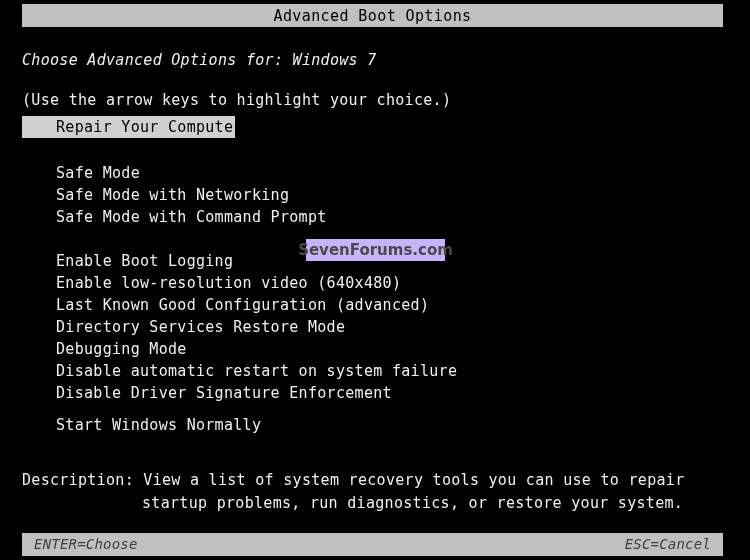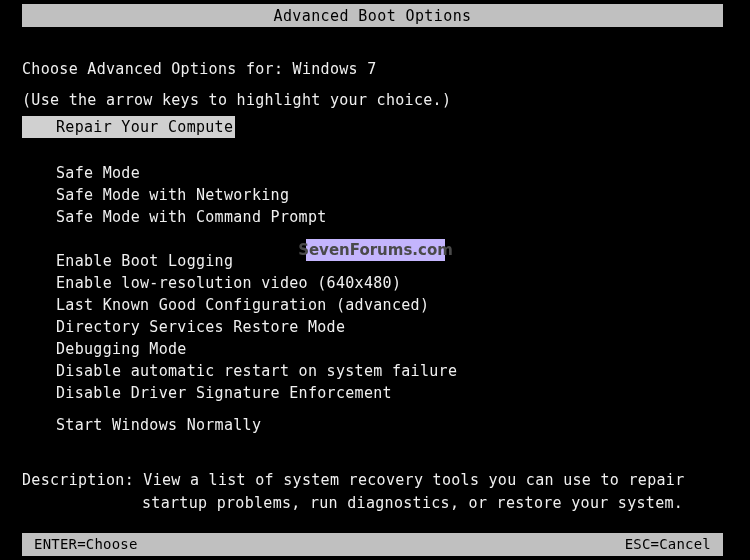--- a/index.html
+++ b/index.html
@@ -35,21 +35,21 @@
 
   
   .intro {
     position: absolute;
     left: 22px;
     color: #f0f0f0;
     font-size: 15px;
     letter-spacing: 0.3px;
     white-space: pre;
   }
-  .intro-1 { top: 60px; }
+  .intro-1 { top: 51px; font-style: italic; }
   .intro-2 { top: 74px; margin-top: 17px; }
 
   
   .menu-highlight {
     position: absolute;
     left: 22px;
     top: 116px;
     width: 213px;
     height: 22px;
     background: #d0d0d0;
@@ -106,22 +106,23 @@
   .desc-line-2 { top: 494px; left: 142px; }
 
   
   .status-bar {
     position: absolute;
     left: 22px;
     top: 533px;
     width: 701px;
     height: 23px;
     background: #c0c0c0;
-    color: #000000;
+    color: #404040;
     box-sizing: border-box;
+    font-style: italic;
   }
   .status-left {
     position: absolute;
     left: 12px;
     top: 3px;
     font-size: 14px;
     letter-spacing: 0.2px;
     white-space: pre;
   }
   .status-right {

